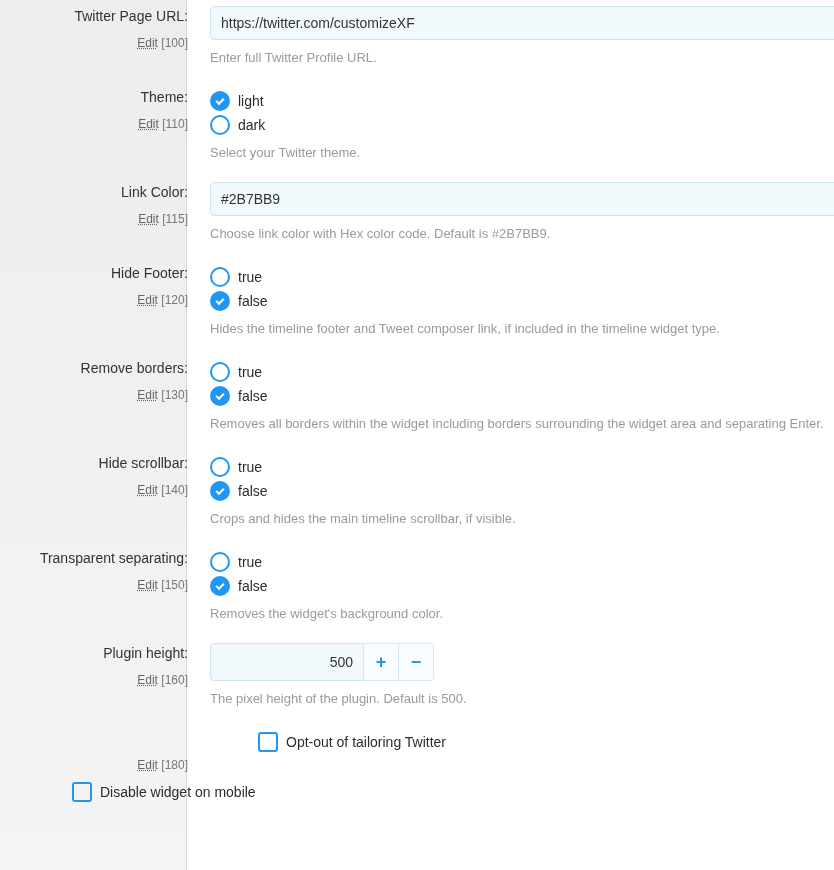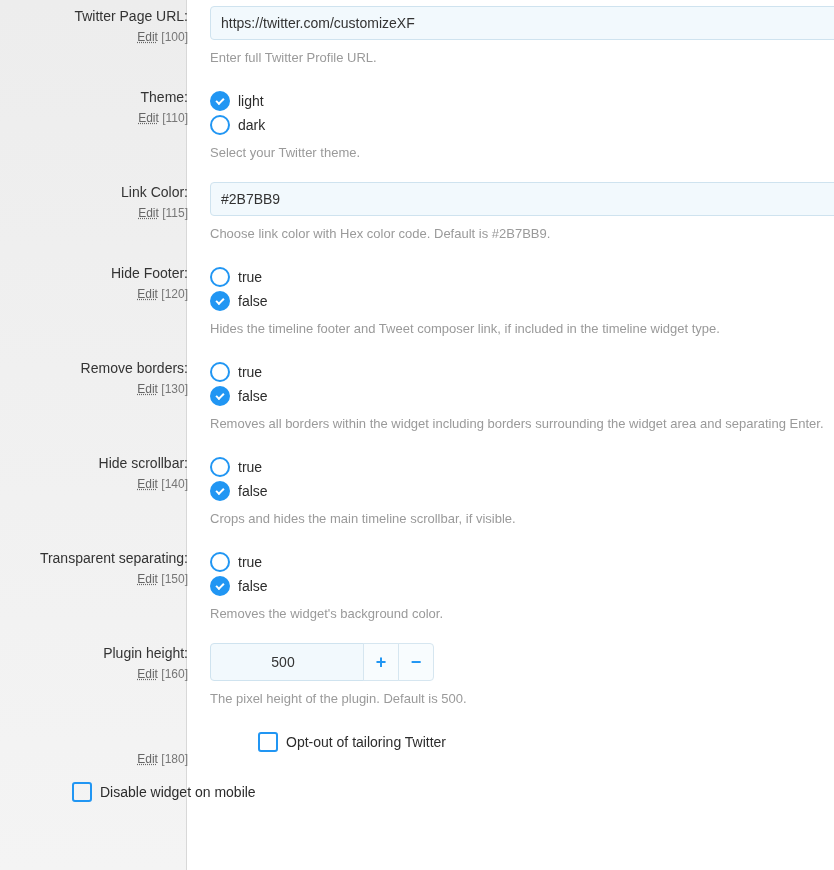--- a/index.html
+++ b/index.html
@@ -2,34 +2,34 @@
 <html><head>
 <meta charset="utf-8">
 <style>
 html,body{margin:0;padding:0;font-family:"Segoe UI",Arial,sans-serif;font-size:14px;color:#2c2c2c;background:#f0f0f0;}
 .page{display:flex;min-height:870px;width:834px;}
 .labels{width:186px;flex:0 0 186px;background:linear-gradient(#ededed,#f4f4f4);border-right:1px solid #d8d8d8;}
 .content{flex:1;background:#fff;padding-right:8px;}
 .row{display:flex;}
 .row .lab{width:186px;flex:0 0 186px;text-align:right;padding:8px 10px 0 6px;box-sizing:border-box;}
 .row .lab .title{color:#333;font-size:14px;}
-.row .lab .edit{margin-top:6px;font-size:12px;color:#777;}
+.row .lab .edit{margin-top:12px;font-size:12px;color:#777;}
 .row .lab .edit a{color:#666;text-decoration:underline dotted;cursor:pointer;}
 .row .val{flex:1;padding:6px 0 16px 12px;box-sizing:border-box;}
 input.txt{width:100%;box-sizing:border-box;height:34px;border:1px solid #cfe3ef;border-radius:4px;background:#f2f9fd;padding:0 10px;font-size:14px;color:#333;}
 .hint{color:#9a9a9a;font-size:13px;margin-top:10px;}
 .hint a{color:#888;text-decoration:underline;}
 .radio-row{display:flex;align-items:center;gap:8px;margin:4px 0;cursor:pointer;}
 .radio{width:16px;height:16px;border-radius:50%;border:2px solid #2196F3;display:inline-flex;align-items:center;justify-content:center;}
 .radio.sel{background:#2196F3;}
 .radio.sel::after{content:"";width:6px;height:3px;border-left:2px solid #fff;border-bottom:2px solid #fff;transform:rotate(-45deg);margin-top:-2px;}
 .cb-row{display:flex;align-items:center;gap:8px;margin:4px 0;cursor:pointer;padding-left:48px;}
 .cb{width:16px;height:16px;border:2px solid #2196F3;border-radius:3px;}
 .spin{display:flex;}
-.spin input{width:140px;height:34px;border:1px solid #cfe3ef;background:#f2f9fd;border-radius:4px 0 0 4px;text-align:center;padding-right:10px;font-size:14px;color:#333;}
+.spin input{width:140px;height:34px;border:1px solid #cfe3ef;background:#f2f9fd;border-radius:4px 0 0 4px;text-align:right;padding-right:10px;font-size:14px;color:#333;}
 .spin .btn{width:34px;height:36px;border:1px solid #d6e6f0;background:#f8fcfe;color:#2196F3;font-size:18px;font-weight:bold;display:flex;align-items:center;justify-content:center;cursor:pointer;margin-left:-1px;}
 .spin .btn:last-child{border-radius:0 4px 4px 0;}
 </style>
 </head>
 <body>
 
 <div class="page">
 <div class="labels"></div>
 <div class="content"></div>
 </div>

